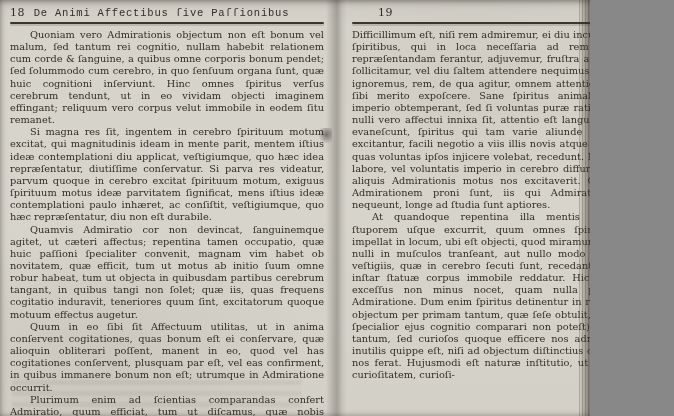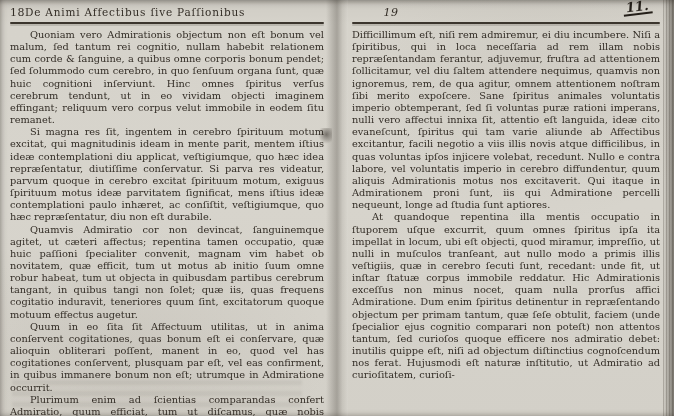--- a/index.html
+++ b/index.html
@@ -1,18 +1,18 @@
 <!DOCTYPE html>
 <html><head>
 <meta charset="utf-8">
 <style>
   html, body { margin: 0; padding: 0; background: #888; }
   .spread {
     position: relative;
-    width: 674px; height: 416px;
+    width: 590px; height: 416px;
     overflow: hidden;
     background:
       radial-gradient(ellipse 300px 180px at 18% 85%, rgba(120,112,100,0.10), transparent 70%),
       radial-gradient(ellipse 260px 200px at 80% 20%, rgba(125,118,105,0.08), transparent 70%),
       linear-gradient(180deg, #cfccc4 0%, #d6d3cb 6%, #d7d4cc 50%, #d3d0c8 100%);
     font-family: "DejaVu Serif", serif;
     color: #332d26;
     box-shadow: inset 0 5px 7px -4px rgba(45,40,34,0.55),
                 inset 0 -4px 6px -4px rgba(45,40,34,0.35),
                 inset 4px 0 7px -4px rgba(45,40,34,0.40);
@@ -30,21 +30,21 @@
   }
   .edge-right {
     position: absolute; right: 0; top: 0; width: 11px; height: 416px;
     background:
       repeating-linear-gradient(90deg, rgba(60,54,46,0.25) 0 1px, transparent 1px 3px),
       linear-gradient(90deg, transparent, rgba(50,45,38,0.50));
   }
 
   .header { display: flex; align-items: baseline; height: 14px; margin-top: 2px; }
   .pagenum { font-size: 11px; letter-spacing: 0.5px; }
-  .running-title { flex: 1; text-align: left; font-size: 10.5px; letter-spacing: 0.8px; }
+  .running-title { flex: 1; text-align: center; font-size: 10.5px; letter-spacing: 0.8px; font-family: Liberation Mono, monospace; }
   .hspacer { width: 26px; }
   .rule {
     height: 2px; background: #3b352d; margin-top: 2px;
     box-shadow: 0 2px 0 rgba(59,53,45,0.18);
     border-radius: 2px;
   }
 
   .body { margin-top: 5px; font-size: 9.8px; line-height: 12.15px; text-align: justify; }
   .body p.para { margin: 0; text-indent: 20px; }
   .page-right .body p.para:first-child { text-indent: 0; }
@@ -78,35 +78,35 @@
     <div class="header">
       <span class="pagenum">18</span>
       <span class="running-title">De Animi Affectibus ſive Paſſionibus</span>
       <span class="hspacer"></span>
     </div>
     <div class="rule"></div>
     <div class="body">
         <p class="para">Quoniam vero Admirationis objectum non eſt bonum vel malum, ſed tantum rei cognitio, nullam habebit relationem cum corde &amp; ſanguine, a quibus omne corporis bonum pendet; ſed ſolummodo cum cerebro, in quo ſenſuum organa ſunt, quæ huic cognitioni inſerviunt. Hinc omnes ſpiritus verſus cerebrum tendunt, ut in eo vividam objecti imaginem effingant; reliquum vero corpus velut immobile in eodem ſitu remanet.</p>
         <p class="para">Si magna res ſit, ingentem in cerebro ſpirituum motum excitat, qui magnitudinis ideam in mente parit, mentem iſtius ideæ contemplationi diu applicat, veſtigiumque, quo hæc idea repræſentatur, diutiſſime conſervatur. Si parva res videatur, parvum quoque in cerebro excitat ſpirituum motum, exiguus ſpirituum motus ideæ parvitatem ſignificat, mens iſtius ideæ contemplationi paulo inhæret, ac conſiſtit, veſtigiumque, quo hæc repræſentatur, diu non eſt durabile.</p>
         <p class="para">Quamvis Admiratio cor non devincat, ſanguinemque agitet, ut cæteri affectus; repentina tamen occupatio, quæ huic paſſioni ſpecialiter convenit, magnam vim habet ob novitatem, quæ efficit, tum ut motus ab initio ſuum omne robur habeat, tum ut objecta in quibusdam partibus cerebrum tangant, in quibus tangi non ſolet; quæ iis, quas frequens cogitatio induravit, teneriores quum ſint, excitatorum quoque motuum effectus augetur.</p>
-        <p class="para">Quum in eo ſita ſit Affectuum utilitas, ut in anima conſervent cogitationes, quas bonum eſt ei conſervare, quæ alioquin obliterari poſſent, manent in eo, quod vel has cogitationes conſervent, plusquam par eſt, vel eas confirment, in quibus immanere bonum non eſt; utrumque in Admiratione occurrit.</p>
+        <p class="para">Quum in eo ſibi ſit Affectuum utilitas, ut in anima conſervent cogitationes, quas bonum eſt ei conſervare, quæ alioquin obliterari poſſent, manent in eo, quod vel has cogitationes conſervent, plusquam par eſt, vel eas confirment, in quibus immanere bonum non eſt; utrumque in Admiratione occurrit.</p>
         <p class="para">Plurimum enim ad ſcientias comparandas confert Admiratio, quum efficiat, tum ut diſcamus, quæ nobis incognita ſunt, tum ut quæ didicimus, diutius retineamus. Dum enim novum objectum,</p>
       </div>
 
     <div class="bleedthrough"></div>
     <div class="smudge"></div>
   </div>
 
   <div class="gutter"></div>
 
   <div class="page page-right">
     <div class="annotation">11.</div>
     <div class="header">
       <span class="hspacer"></span>
-      <span class="pagenum" style="width:26px;text-align:center;font-style:italic;">19</span>
+      <span class="pagenum" style="width:26px;text-align:left;">19</span>
     </div>
     <div class="rule"></div>
     <div class="body">
         <p class="para">Difficillimum eſt, niſi rem admiremur, ei diu incumbere. Niſi a ſpiritibus, qui in loca neceſſaria ad rem illam nobis repræſentandam ferantur, adjuvemur, fruſtra ad attentionem ſollicitamur, vel diu ſaltem attendere nequimus, quamvis non ignoremus, rem, de qua agitur, omnem attentionem noſtram ſibi merito expoſcere. Sane ſpiritus animales voluntatis imperio obtemperant, ſed ſi voluntas puræ rationi imperans, nulli vero affectui innixa ſit, attentio eſt languida, ideæ cito evaneſcunt, ſpiritus qui tam varie aliunde ab Affectibus excitantur, facili negotio a viis illis novis atque difficilibus, in quas voluntas ipſos injicere volebat, recedunt. Nullo e contra labore, vel voluntatis imperio in cerebro diffundentur, quum aliquis Admirationis motus nos excitaverit. Qui itaque in Admirationem proni ſunt, iis qui Admiratione percelli nequeunt, longe ad ſtudia ſunt aptiores.</p>
         <p class="para">At quandoque repentina illa mentis occupatio in ſtuporem uſque excurrit, quum omnes ſpiritus ipſa ita impellat in locum, ubi eſt objecti, quod miramur, impreſſio, ut nulli in muſculos tranſeant, aut nullo modo a primis illis veſtigiis, quæ in cerebro ſecuti ſunt, recedant: unde fit, ut inſtar ſtatuæ corpus immobile reddatur. Hic Admirationis exceſſus non minus nocet, quam nulla prorſus affici Admiratione. Dum enim ſpiritus detinentur in repræſentando objectum per primam tantum, quæ ſeſe obtulit, faciem (unde ſpecialior ejus cognitio comparari non poteſt) non attentos tantum, ſed curioſos quoque efficere nos admiratio debet: inutilis quippe eſt, niſi ad objectum diſtinctius cognoſcendum nos ferat. Hujusmodi eſt naturæ inſtitutio, ut Admiratio ad curioſitatem, curioſi-</p>
       </div>
 
   </div>
 
   <div class="edge-right"></div>

